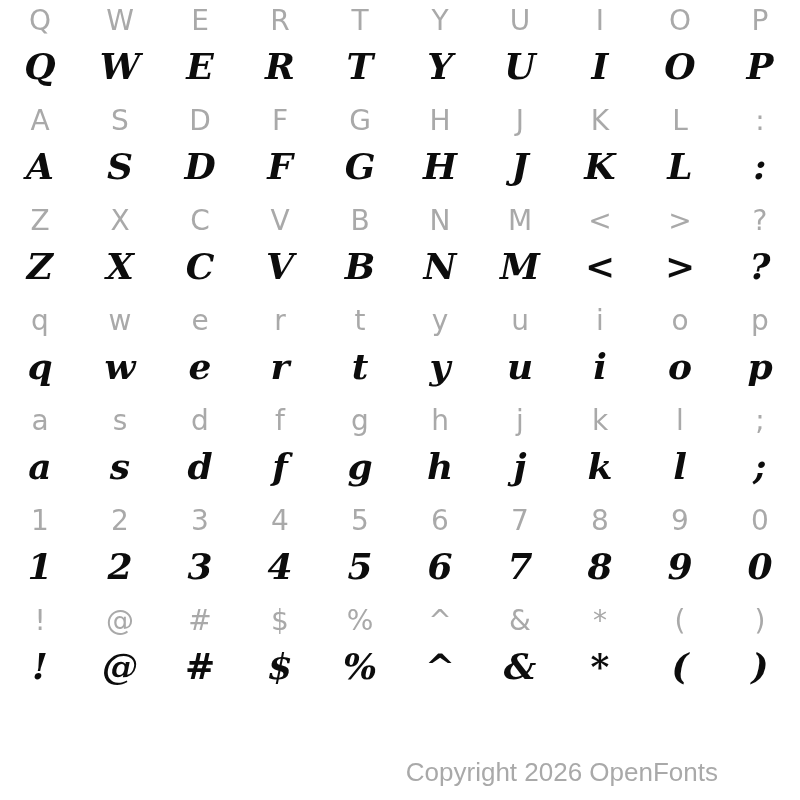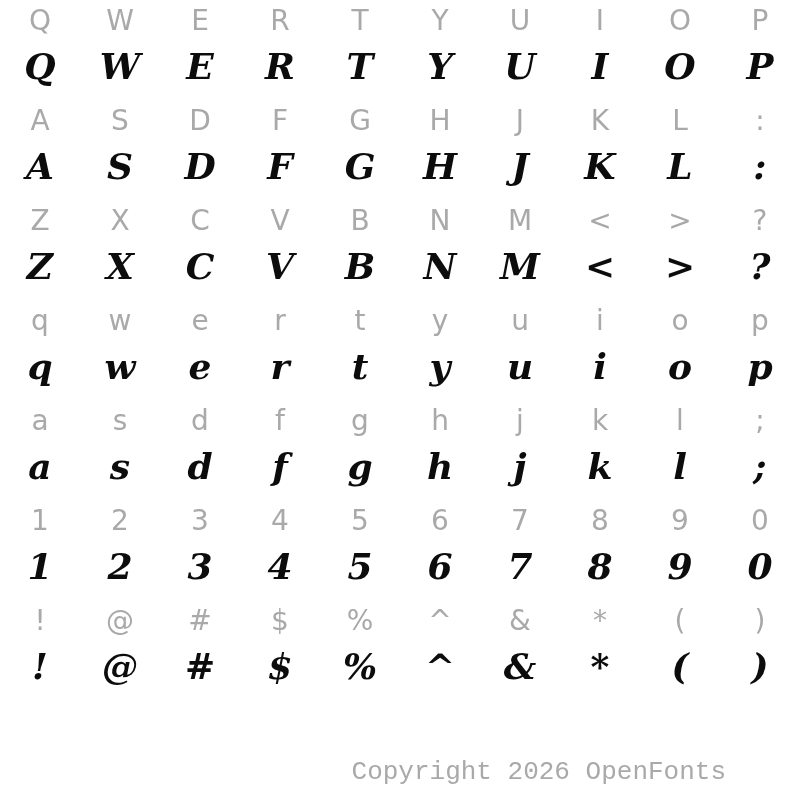--- a/index.html
+++ b/index.html
@@ -58,22 +58,22 @@
     font-family: "DejaVu Serif", "Liberation Serif", serif;
     font-style: italic;
     font-weight: 700;
     font-size: 36px;
     line-height: 56px;
     color: var(--ink, #0c0c0c);
   }
   .footer {
     position: absolute;
     top: 757px;
-    right: 74px;
-    font-family: Liberation Mono, monospace;
+    right: 82px;
+    font-family: Liberation Sans, sans-serif;
     font-size: 26px;
     line-height: 30px;
     color: var(--gray, #a9a9a9);
     white-space: nowrap;
   }
 </style>
 </head>
 <body style="--bg: #ffffff; --gray: #a9a9a9; --ink: #0c0c0c;">
 
 <div id="specimen">

